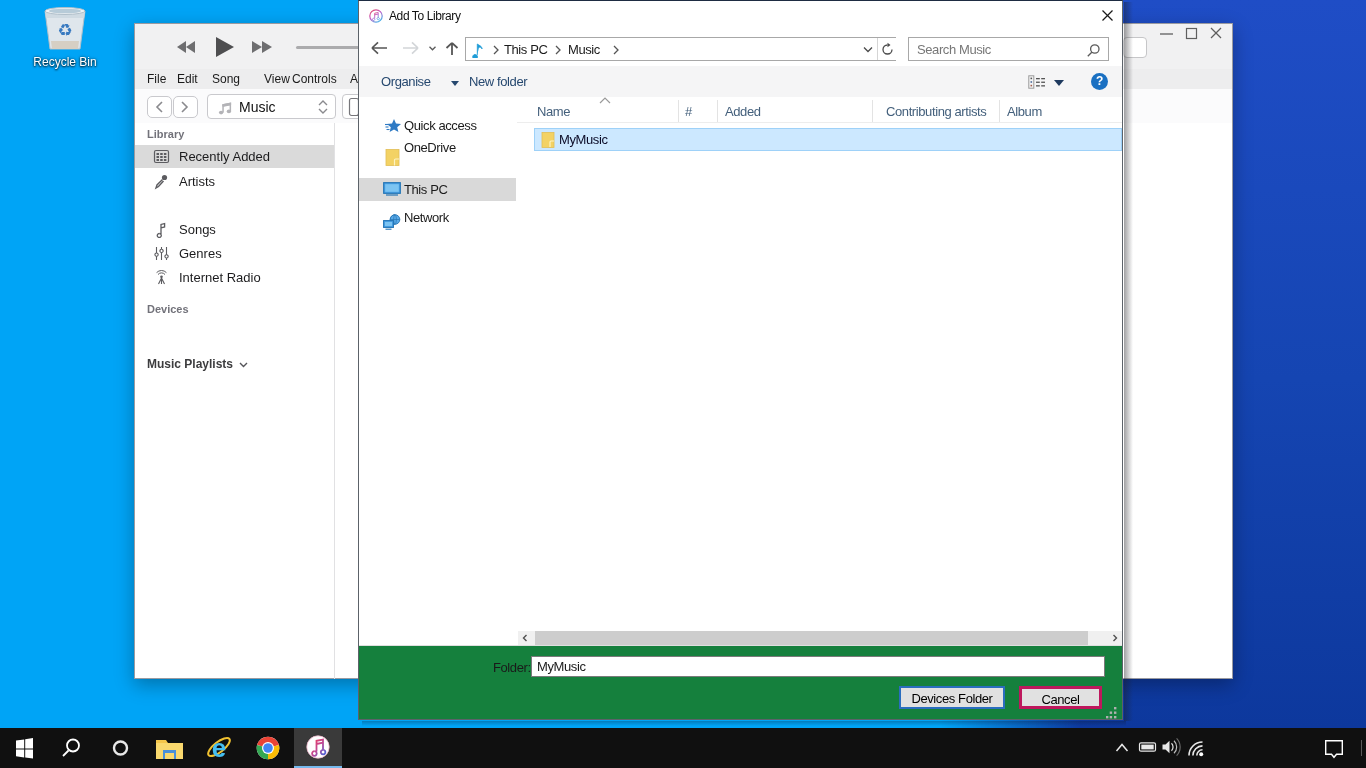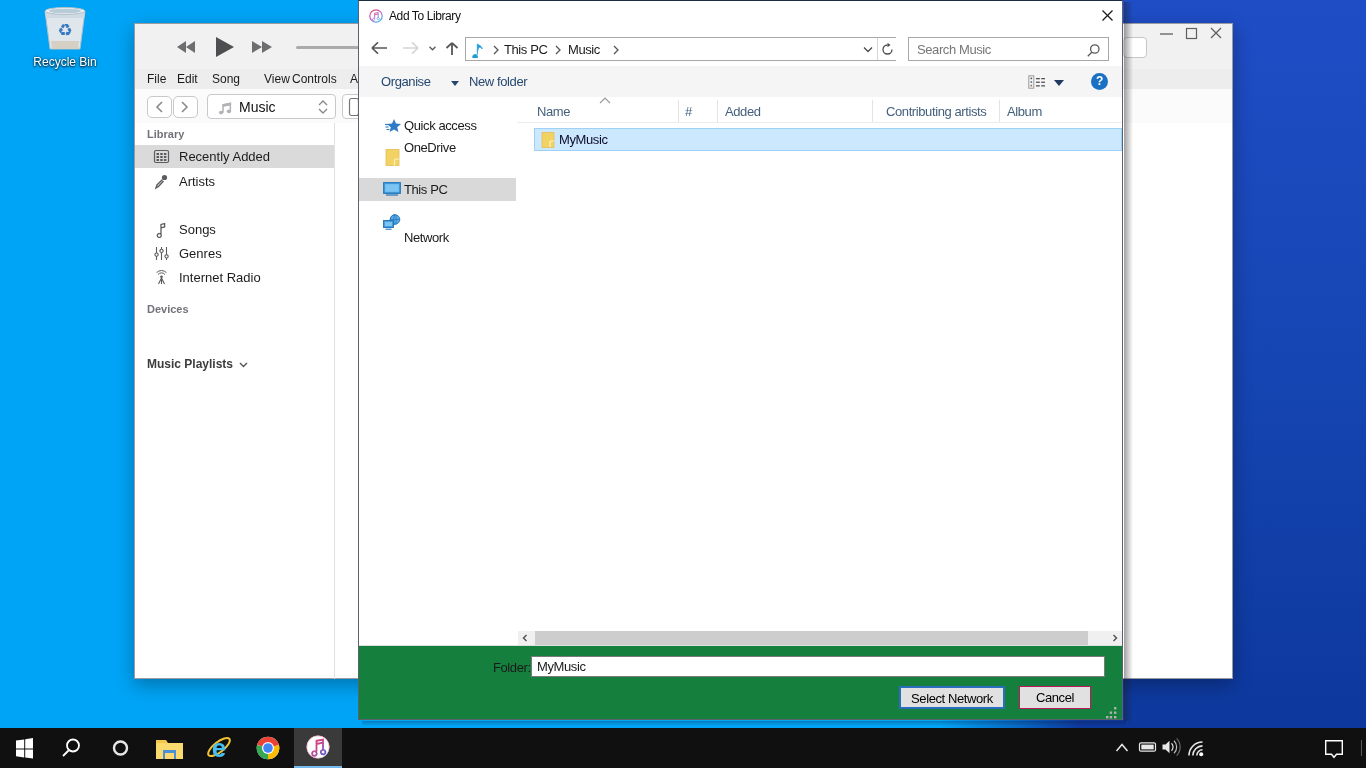--- a/index.html
+++ b/index.html
@@ -52,21 +52,21 @@
     background:#cce8ff; border:1px solid #9ed1f8; font-size:13px; color:#0c0c28; }
   #hscroll { position:absolute; left:159px; top:630px; width:604px; height:14px; background:#f0f0f0; }
   #hthumb { position:absolute; left:17px; top:0; width:553px; height:14px; background:#cdcdcd; }
   #dlg-bottom { position:absolute; left:0; top:644px; width:763px; height:74px; background:#15803d;
     border-top:1px solid #dfdfdf; }
   #folderinput { position:absolute; left:172px; top:10px; width:574px; height:21px;
     border:1px solid #7a7a7a; background:#fff; font-size:13px; padding-left:5px; padding-top:2px; }
   .btn { position:absolute; height:23px; background:#e1e1e1; text-align:center; font-size:13px;
     padding-top:3px; color:#000; }
   #btn-select { left:540px; top:40px; width:106px; border:2px solid #2a6dbf; }
-  #btn-cancel { left:660px; top:40px; width:72px; border:1px solid #be185d; }
+  #btn-cancel { left:660px; top:40px; width:83px; border:3px solid #be185d; }
 
   
   #taskbar { left:0; top:728px; width:1366px; height:40px; background:#101010; }
   .tb { position:absolute; top:0; width:48px; height:40px; }
 </style>
 </head>
 <body>
 <div id="screen">
   <div id="rightblue" class="abs"></div>
 
@@ -308,21 +308,21 @@
       <div class="np-row" style="top:82px;">
           <span class="txt">This PC</span>
         </div>
       <svg class="abs" style="left:24px;top:117px;" width="18" height="16" viewBox="0 0 18 16">
         <circle cx="12" cy="5.5" r="4.8" fill="#5aaae8" stroke="#2576b5" stroke-width="0.9"></circle>
         <path d="M12 0.7 a4.8 4.8 0 0 0 0 9.6 M7.2 5.5 h9.6 M12 0.7 c-1.8 1.2 -1.8 8.4 0 9.6 c1.8 -1.2 1.8 -8.4 0 -9.6" fill="none" stroke="#2576b5" stroke-width="0.7"></path>
         <rect x="0.6" y="6.6" width="9.8" height="6.8" fill="#4aa3e8" stroke="#2576b5" stroke-width="1.1"></rect>
         <rect x="2" y="8" width="7" height="4" fill="#7cc4f2"></rect>
         <line x1="2.5" y1="15.2" x2="8.5" y2="15.2" stroke="#2576b5" stroke-width="1.1"></line>
       </svg>
-      <div class="np-row" style="top:130px;">
+      <div class="np-row" style="top:110px;">
           <span class="txt">Network</span>
         </div>
     </div>
 
     <div id="dlg-headers">
       <svg class="abs" style="left:81px;top:0px;" width="14" height="7" viewBox="0 0 14 7">
           <path d="M2 6 L7 1 L12 6" fill="none" stroke="#9a9a9a" stroke-width="1.2"></path>
         </svg>
       <div class="abs" style="left:20px;top:7px;">Name</div>
       <div class="abs" style="left:168px;top:7px;">#</div>
@@ -350,21 +350,21 @@
         </svg>
       <div id="hthumb" class="abs"></div>
       <svg class="abs" style="left:593px;top:3px;" width="8" height="8" viewBox="0 0 8 8">
           <path d="M2.5 1 L5.5 4 L2.5 7" fill="none" stroke="#505050" stroke-width="1.4"></path>
         </svg>
     </div>
 
     <div id="dlg-bottom">
       <div class="abs" style="left:134px;top:14px;font-size:13px;">Folder:</div>
       <div id="folderinput" class="abs">MyMusic</div>
-      <div id="btn-select" class="btn">Select Network</div>
+      <div id="btn-select" class="btn">Devices Folder</div>
       <div id="btn-cancel" class="btn">Cancel</div>
       <svg class="abs" style="left:747px;top:61px;" width="12" height="12" viewBox="0 0 12 12">
         <g fill="#b0b0b0">
           <rect x="8" y="0" width="2.4" height="2.4"></rect>
             <rect x="8" y="4.5" width="2.4" height="2.4"></rect>
             <rect x="8" y="9" width="2.4" height="2.4"></rect>
           <rect x="3.7" y="4.5" width="2.4" height="2.4"></rect>
             <rect x="3.7" y="9" width="2.4" height="2.4"></rect>
           <rect x="0" y="9" width="2.4" height="2.4"></rect>
         </g>

